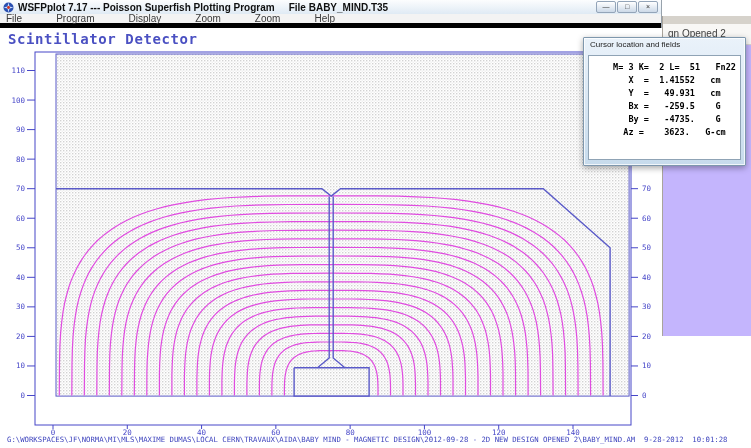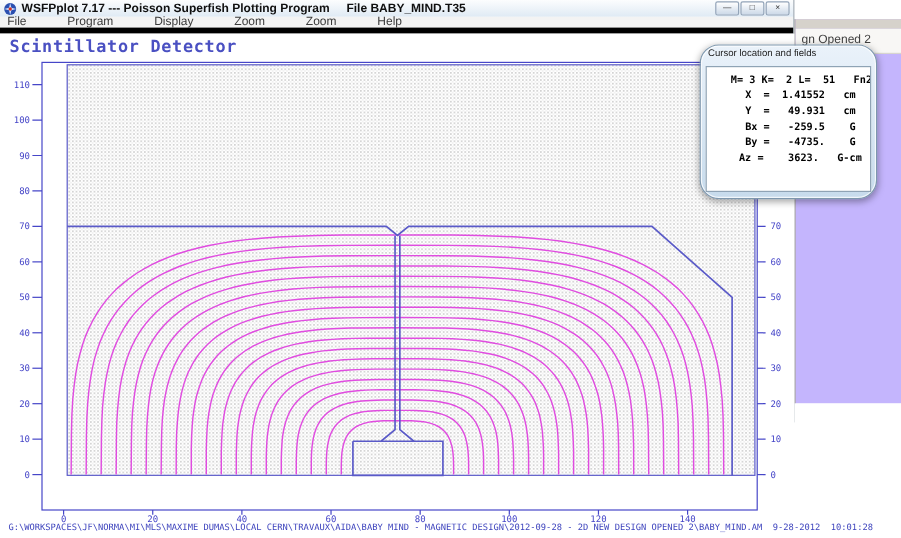--- a/index.html
+++ b/index.html
@@ -30,22 +30,22 @@
   .menu-item { padding:0 6px; line-height:13px; }
 
   #client { position:absolute; left:0; top:28px; width:662px; height:420px; background:#fff; }
   #plot-title { position:absolute; left:8px; top:3px; font-family:"DejaVu Sans Mono",monospace;
                 font-weight:bold; font-size:14px; letter-spacing:0.6px; color:#4a50c2; }
   #plot-svg { position:absolute; left:0; top:0; }
   #status-line { position:absolute; left:7px; top:407px; font-family:"DejaVu Sans Mono",monospace;
                  font-size:7.3px; color:#3d43bd; white-space:pre; letter-spacing:0; }
 
   
-  #cursor-panel { position:absolute; left:583px; top:37px; width:148px; height:129px;
-                  border:1px solid #7e97ad; border-radius:16px;
+  #cursor-panel { position:absolute; left:583px; top:37px; width:163px; height:129px;
+                  border:1px solid #7e97ad; border-radius:1px;
                   background:linear-gradient(#eaf2fa,#c7dbec);
                   box-shadow:0 2px 6px rgba(0,0,0,.35), inset 0 0 0 1px rgba(255,255,255,.75); }
   #cursor-title { height:16px; padding:2px 0 0 6px; font-size:8px; color:#1c1c1c; white-space:nowrap; }
   #cursor-body { position:absolute; left:4px; right:4px; top:17px; bottom:5px; background:#fff;
                  border:1px solid #8fa3b5; padding:5px 0 0 20px; overflow:hidden;text-align:center; }
   .cursor-line { font-family:"DejaVu Sans Mono",monospace; font-weight:bold; font-size:8.5px;
                  line-height:13px; color:#000; white-space:pre; }
 </style>
 </head>
 <body>

